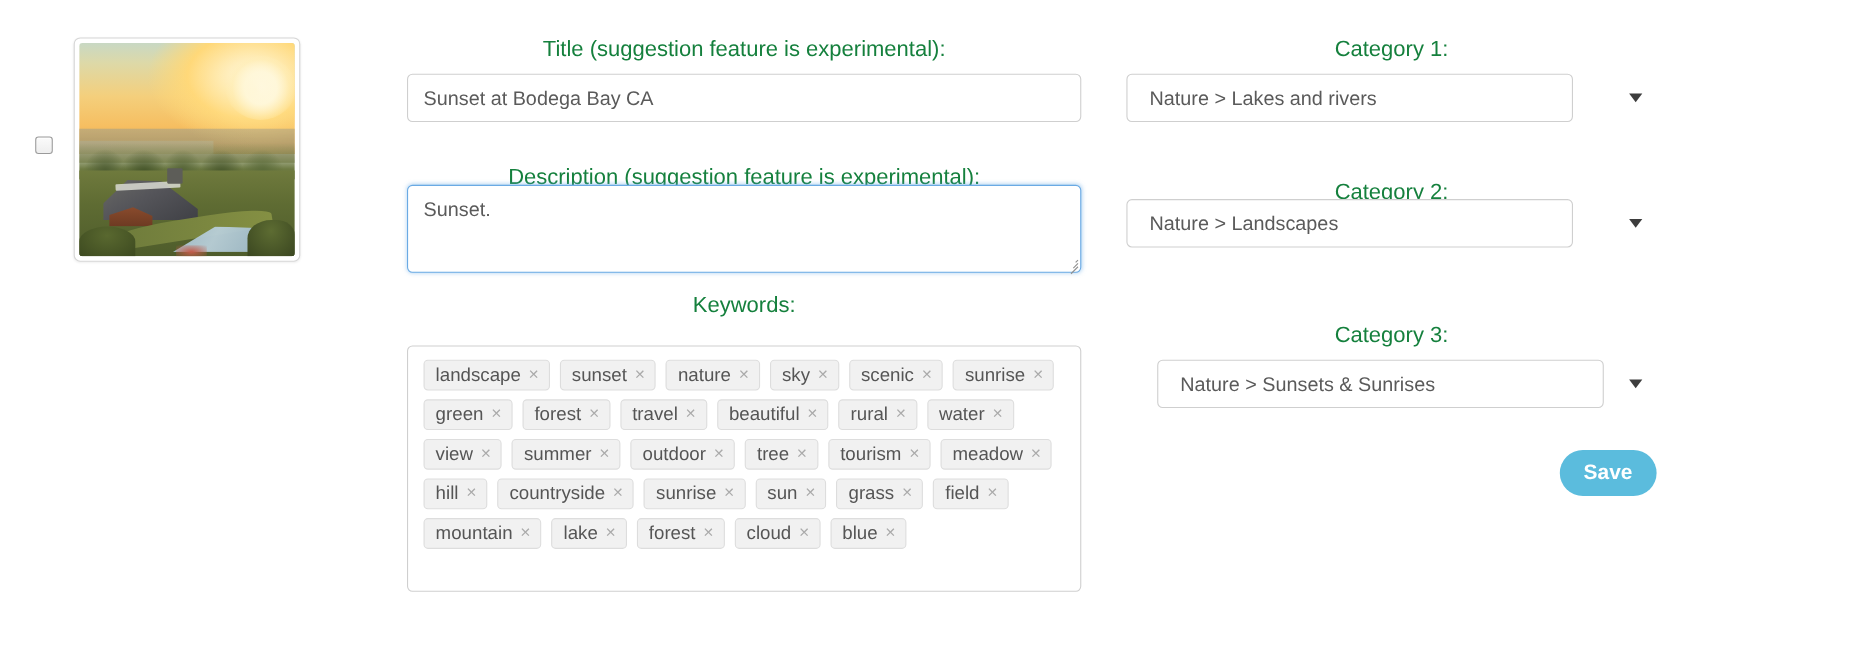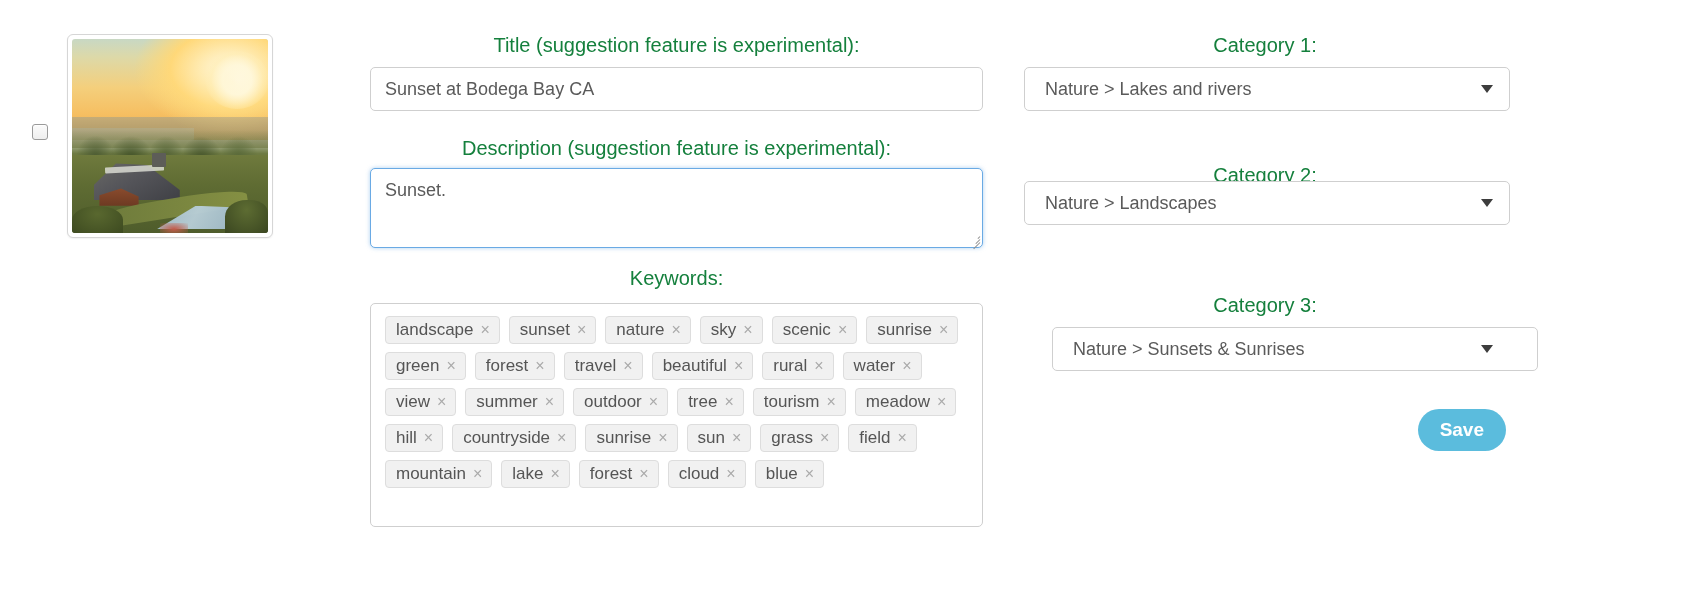--- a/index.html
+++ b/index.html
@@ -253,21 +253,21 @@
   }
 
   
   .right-col {
     position: absolute;
     left: 1024px; top: 0;
     width: 484px;
   }
   .select-wrap { position: relative; width: 482px; }
   .select-box {
-    width: 486px;
+    width: 406px;
     height: 44px;
     padding: 6px 32px 6px 20px;
     font-size: 18px;
     color: #5a5a5a;
     font-family: "Liberation Sans", sans-serif;
     border: 1px solid #cfcfcf;
     border-radius: 5px;
     background: #ffffff;
     outline: none;
     appearance: none;
@@ -333,36 +333,36 @@
 
   <div class="center-col">
 
     <div style="position:absolute; left:0; top:33px; width:613px;">
       <div class="field-label">Title (suggestion feature is experimental):</div>
     </div>
     <div style="position:absolute; left:0; top:67px;">
       <input class="text-input" type="text" value="Sunset at Bodega Bay CA" style="">
     </div>
 
-    <div style="position:absolute; left:0; top:136px; width:613px;">
+    <div style="position:absolute; left:0; top:149px; width:613px;">
       <div class="field-label">Description (suggestion feature is experimental):</div>
     </div>
     <div class="textarea-wrap" style="position:absolute; left:0; top:168px;">
       <textarea class="text-area" style="">Sunset.</textarea>
       <span class="resize-grip">
         <i></i>
           <i></i>
           <i></i>
       </span>
     </div>
 
     <div style="position:absolute; left:0; top:266px; width:613px;">
       <div class="field-label">Keywords:</div>
     </div>
-    <div class="keywords-box" style="position:absolute; left:0; top:303px;">
+    <div class="keywords-box" style="position:absolute; left:0; top:314px;">
       <div class="chip-rows" id="chip-rows">
           <span class="chip">
             <span>landscape</span>
             <span class="chip-x">×</span>
           </span>
           <span class="chip">
             <span>sunset</span>
             <span class="chip-x">×</span>
           </span>
           <span class="chip">

